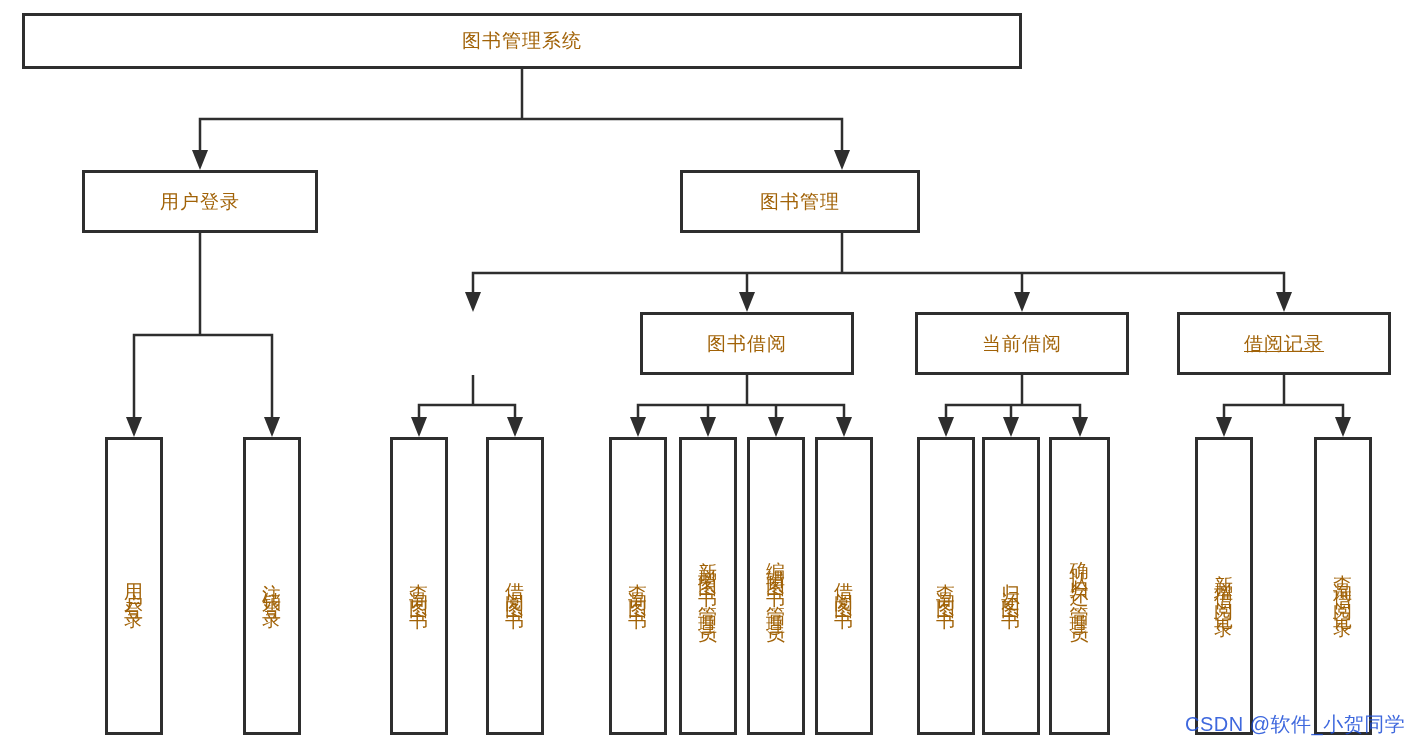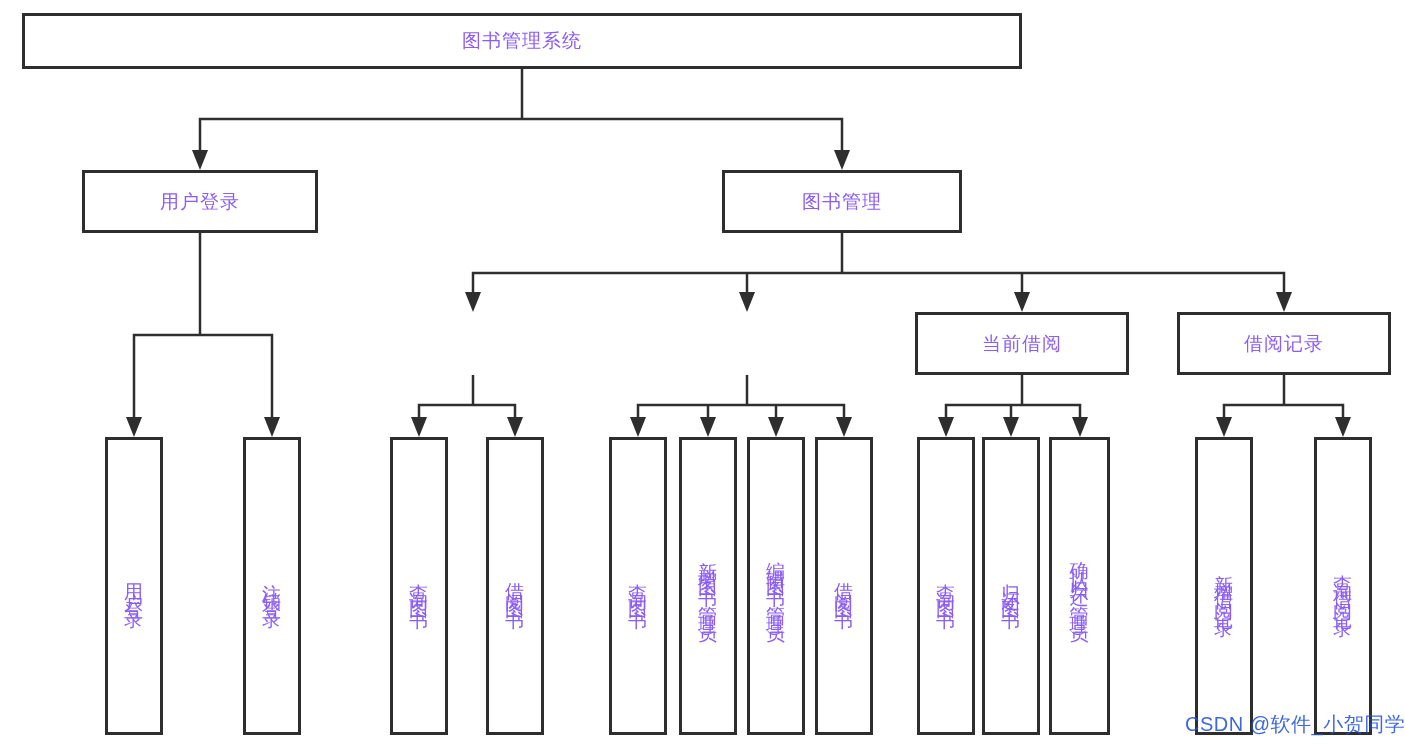--- a/index.html
+++ b/index.html
@@ -20,21 +20,21 @@
     left: 0; top: 0;
     width: 1405px;
     height: 747px;
     z-index: 1;
   }
   .node {
     position: absolute;
     box-sizing: border-box;
     border: 3px solid #2e2e2e;
     background: #ffffff;
-    color: #8b5cf6;
+    color: #a16207;
     display: flex;
     align-items: center;
     justify-content: center;
     z-index: 2;
     text-align: center;
   }
   .hbox {
     font-size: 19px;
     letter-spacing: 1px;
     height: 63px;
@@ -127,24 +127,25 @@
       <path d="M1284 375 V405"></path>
       <path d="M1224 419 V405 H1343 V419"></path>
       <polygon points="1216,417 1232,417 1224,437" fill="#2e2e2e" stroke="none"></polygon>
       <polygon points="1335,417 1351,417 1343,437" fill="#2e2e2e" stroke="none"></polygon>
     </g>
   </svg>
 
   <div class="node hbox root">图书管理系统</div>
 
   <div class="node hbox" style="left:82px; top:170px; width:236px;">用户登录</div>
-  <div class="node hbox" style="left:722px; top:170px; width:240px;">图书管理</div>
+  <div class="node hbox" style="left:680px; top:170px; width:240px;">图书管理</div>
 
+  <div class="node hbox" style="left:640px; top:312px; width:214px;">图书借阅</div>
   <div class="node hbox" style="left:915px; top:312px; width:214px;">当前借阅</div>
-  <div class="node hbox" style="left:1177px; top:312px; width:214px;">借阅记录</div>
+  <div class="node hbox" style="left:1177px; top:312px; width:214px;text-decoration:underline;">借阅记录</div>
 
   <div class="node vbox" style="left:105px;">用户登录</div>
   <div class="node vbox" style="left:243px;">注销登录</div>
 
   <div class="node vbox" style="left:390px;">查询图书</div>
   <div class="node vbox" style="left:486px;">借阅图书</div>
 
   <div class="node vbox" style="left:609px;">查询图书</div>
   <div class="node vbox" style="left:679px;">新增图书（管理员）</div>
   <div class="node vbox" style="left:747px;">编辑图书（管理员）</div>

